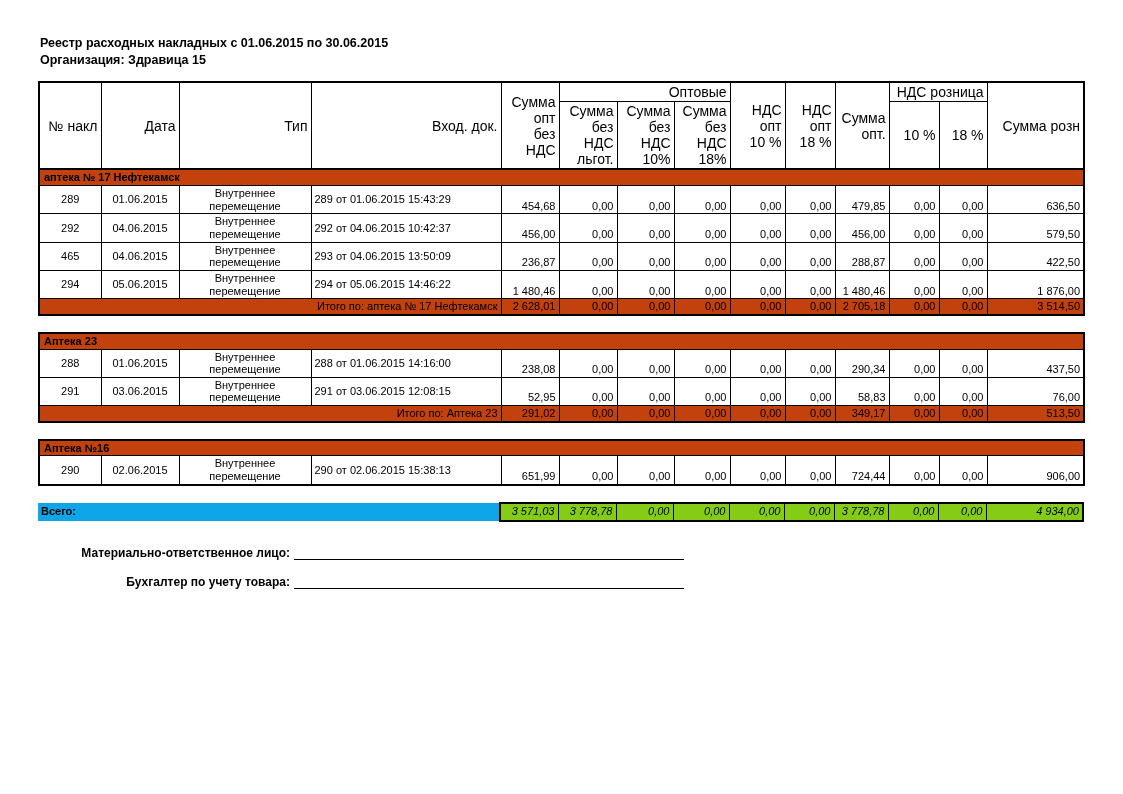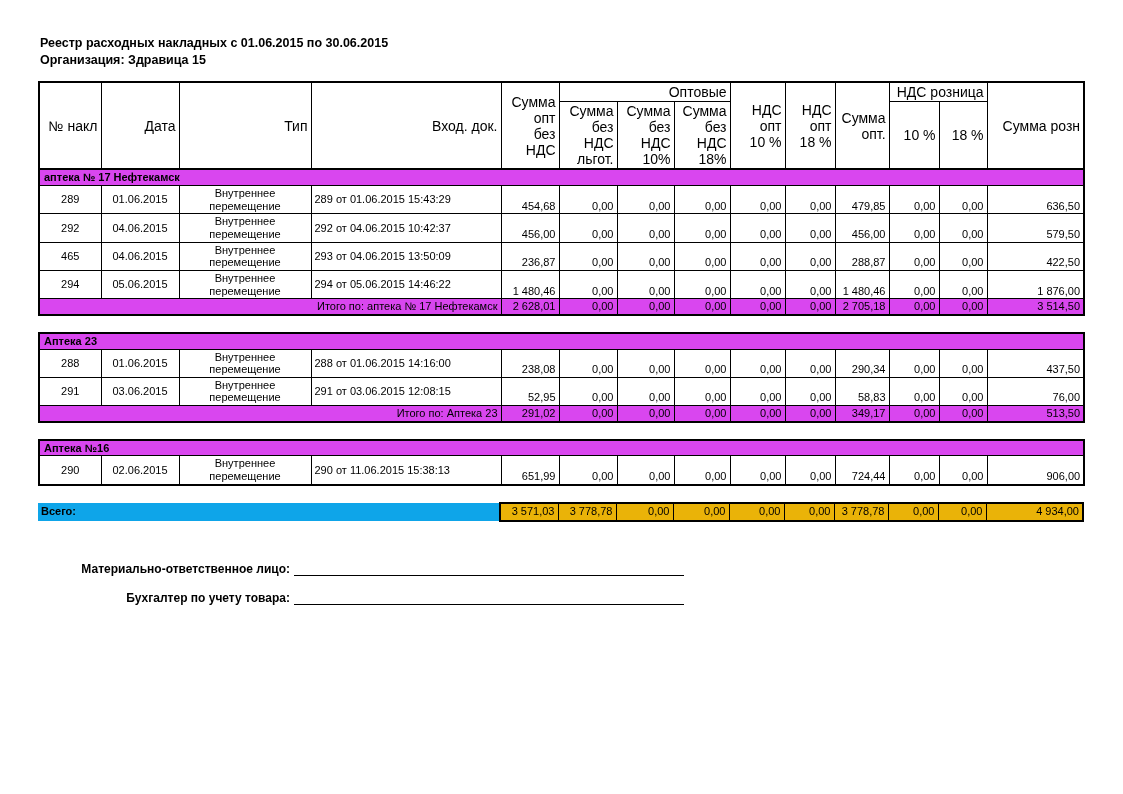--- a/index.html
+++ b/index.html
@@ -36,41 +36,42 @@
   }
   tr.hdr1 { height: 16px; }
   tr.hdr2 { height: 36px; }
 
   .data-row td { height: 27px; vertical-align: middle; }
   .data-row td.n { vertical-align: bottom; }
   .c { text-align: center; }
   .l { text-align: left; padding-left: 4px; }
   .n { text-align: right; padding-right: 3px; }
 
-  .yellow td { background: #d946ef; }
+  .yellow td { background: #c2410c; }
   .name-row td { height: 15px; font-weight: bold; padding-left: 4px; font-size: 11px; vertical-align: middle; }
   .total-row td { height: 15px; vertical-align: middle; }
   .total-label { padding-right: 6px; }
 
   .sec { margin-top: 16px; }
   #sec1 { margin-top: -2px; }
 
   table.gt { margin-top: 16px; border: none; }
   .gt td { border: none; height: 18px; vertical-align: middle; }
   .gt td.v {
     border: 1px solid #000;
     border-top: 2px solid #000;
     border-bottom: 2px solid #000;
-    background: #eab308;
+    background: #84cc16;
+    font-style: italic;
   }
   .gt td.vfirst { border-left: 2px solid #000; }
   .gt td.vlast  { border-right: 2px solid #000; }
   .gt-label { text-align: left; font-weight: bold; font-size: 11.5px; padding-right: 5px; background: #0ea5e9; }
 
-  .signatures { margin-top: 36px; margin-left: 2px; }
+  .signatures { margin-top: 20px; margin-left: 2px; }
   .sig-row { margin-bottom: 11px; white-space: nowrap; }
   .sig-label {
     display: inline-block;
     width: 250px;
     text-align: right;
     font-weight: bold;
     font-size: 12px;
     vertical-align: bottom;
   }
   .sig-line {
@@ -325,21 +326,21 @@
         <col style="width:97px">
     </colgroup>
     <tbody>
         <tr class="name-row yellow">
       <td colspan="14">Аптека №16</td>
     </tr>
     <tr class="data-row">
       <td class="c">290</td>
       <td class="c">02.06.2015</td>
       <td class="c">Внутреннее перемещение</td>
-      <td class="l">290 от 11.06.2015 15:38:13</td>
+      <td class="l">290 от 02.06.2015 15:38:13</td>
       <td class="n">651,99</td>
       <td class="n">0,00</td>
       <td class="n">0,00</td>
       <td class="n">0,00</td>
       <td class="n">0,00</td>
       <td class="n">0,00</td>
       <td class="n">724,44</td>
       <td class="n">0,00</td>
       <td class="n">0,00</td>
       <td class="n">906,00</td>

